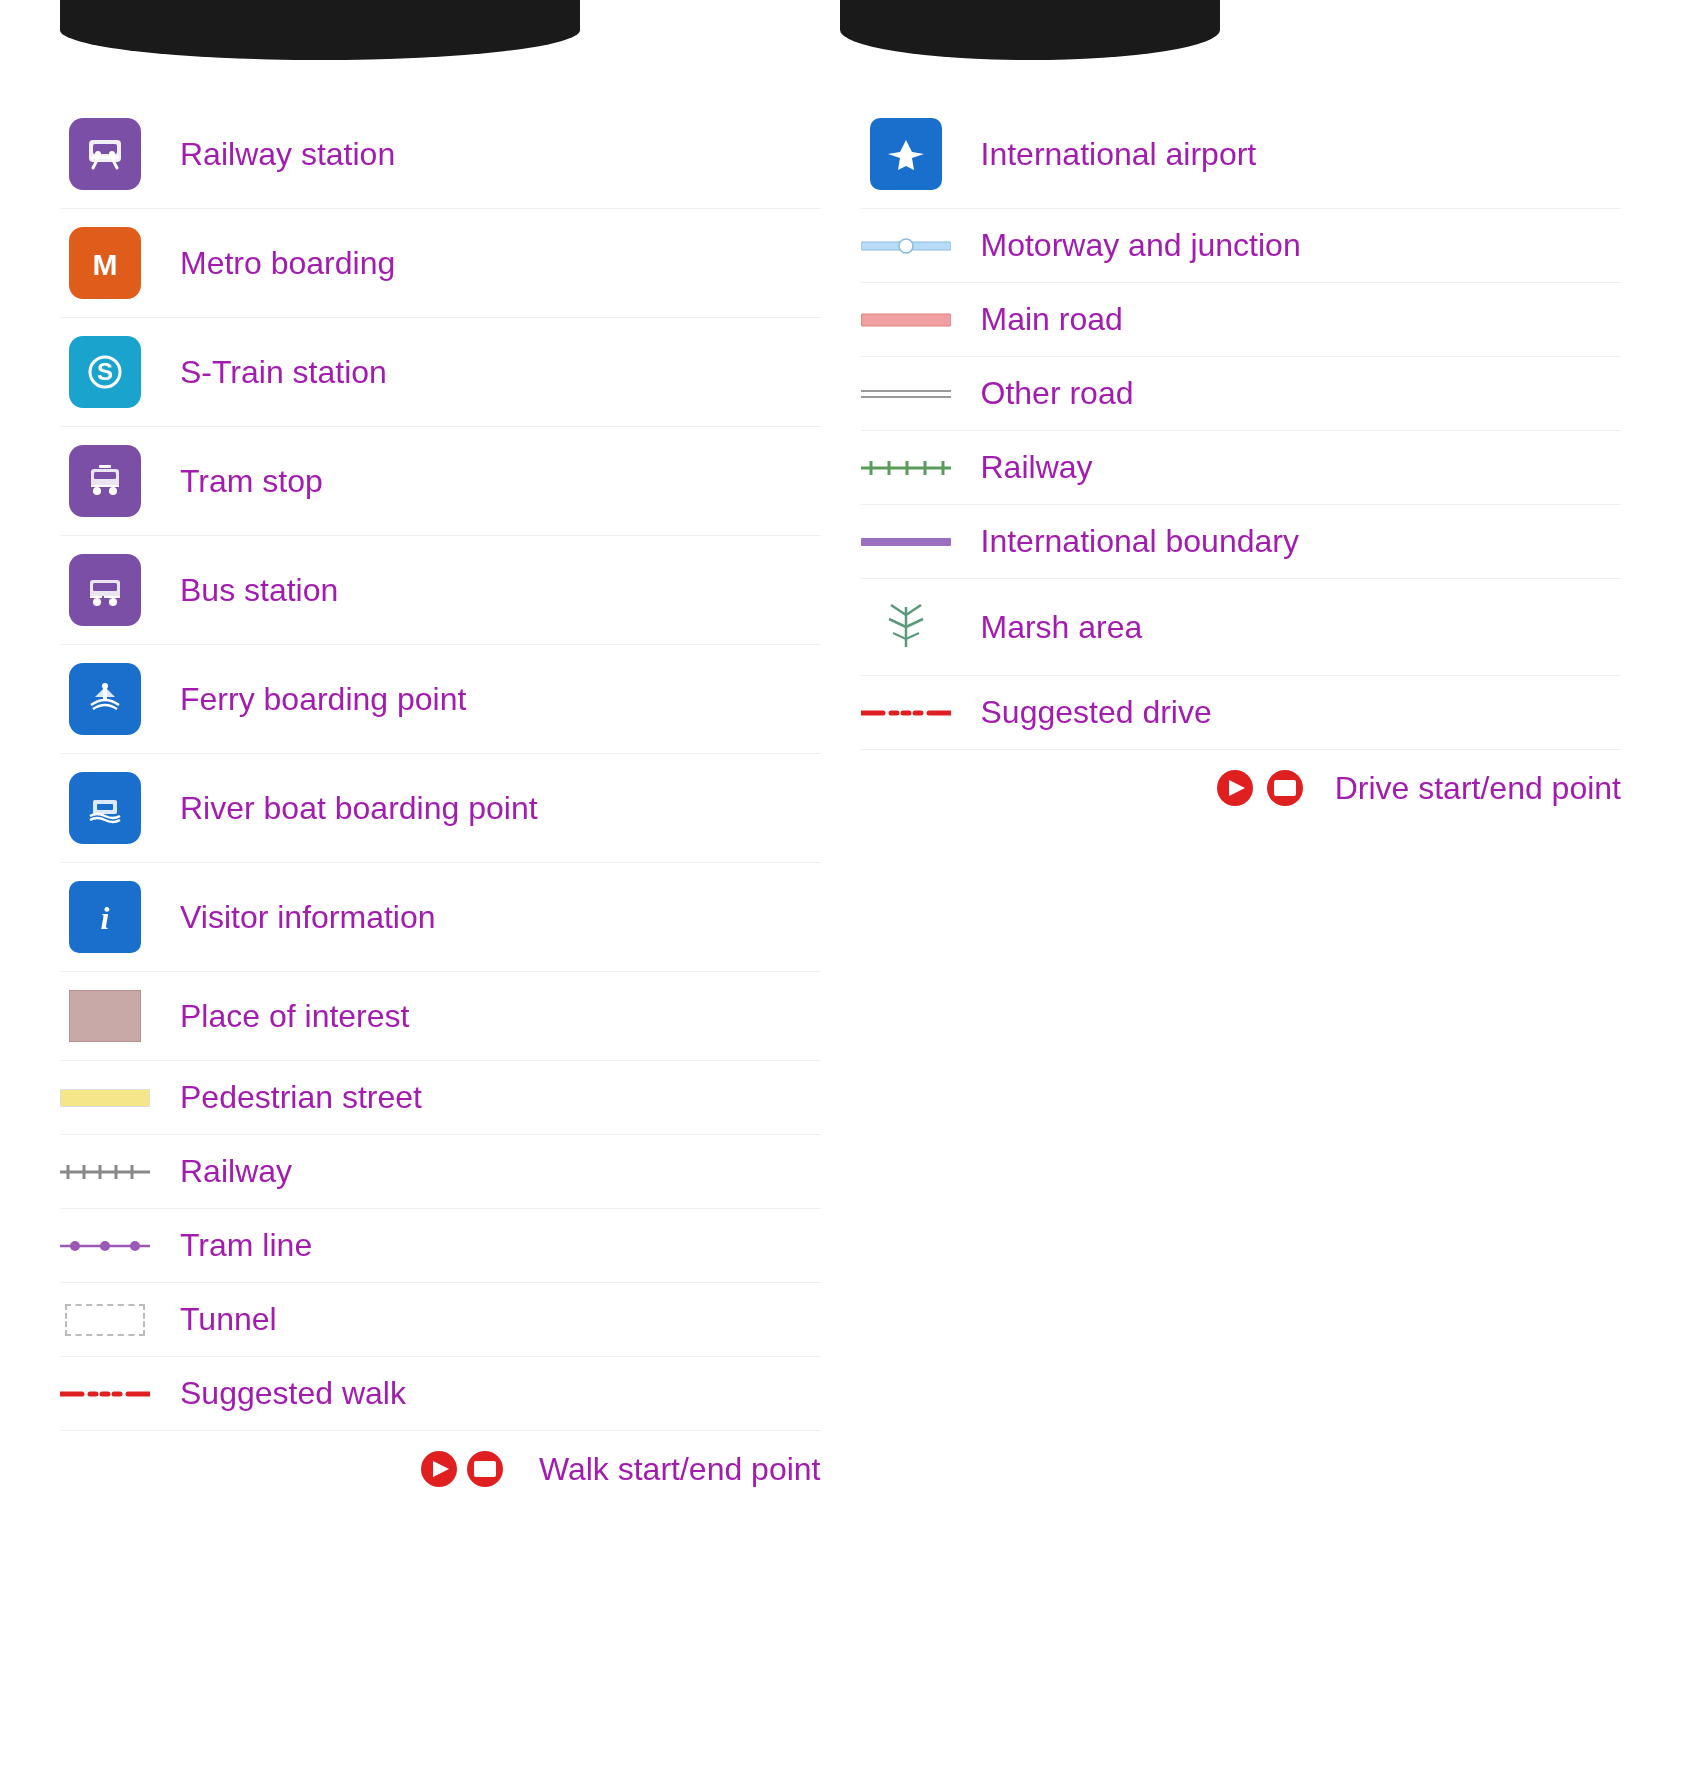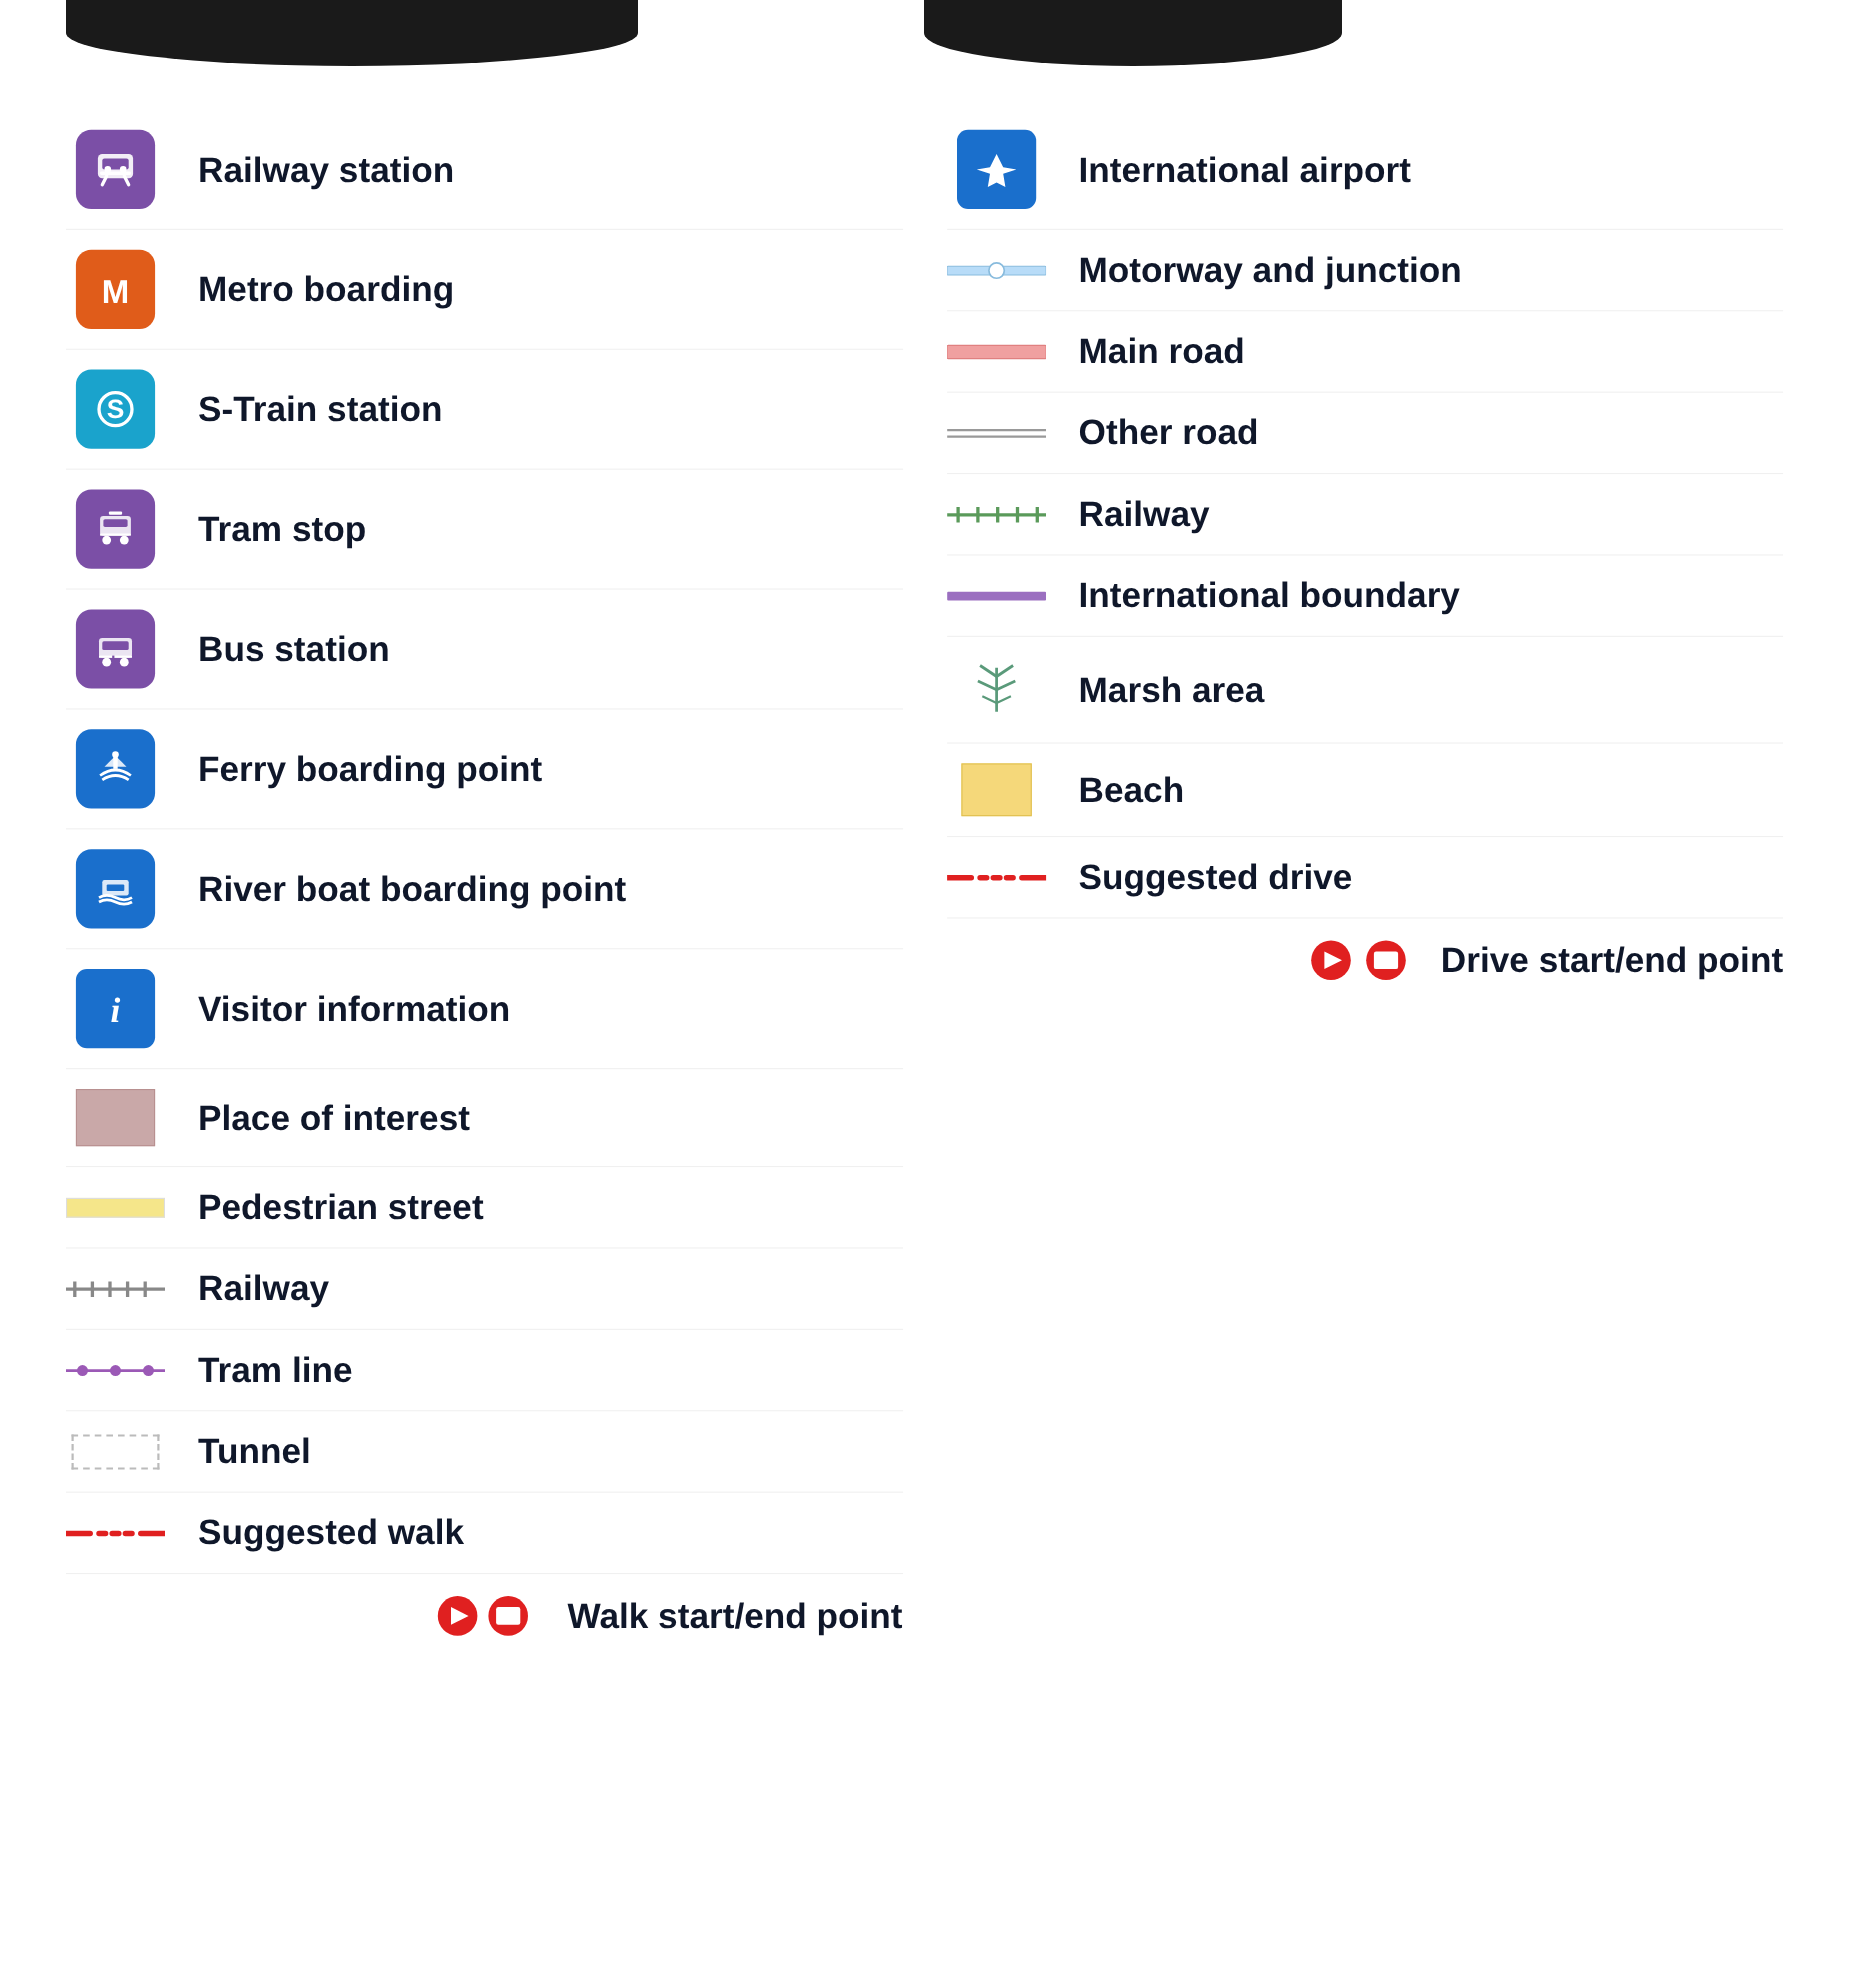--- a/index.html
+++ b/index.html
@@ -64,22 +64,22 @@
     .icon-wrapper {
       width: 90px;
       min-width: 90px;
       display: flex;
       align-items: center;
       justify-content: center;
     }
 
     .legend-label {
       font-size: 32px;
-      color: #0f172a;
-      font-weight: 700;
+      color: #a21caf;
+      font-weight: 400;
     }
 
     
     .icon-square {
       width: 72px;
       height: 72px;
       border-radius: 14px;
       display: flex;
       align-items: center;
       justify-content: center;
@@ -406,26 +406,20 @@
           <line x1="35" y1="18" x2="50" y2="8" stroke="#5a9a7a" stroke-width="2.5"></line>
           <line x1="35" y1="30" x2="18" y2="22" stroke="#5a9a7a" stroke-width="2.5"></line>
           <line x1="35" y1="30" x2="52" y2="22" stroke="#5a9a7a" stroke-width="2.5"></line>
           <line x1="35" y1="42" x2="22" y2="36" stroke="#5a9a7a" stroke-width="2"></line>
           <line x1="35" y1="42" x2="48" y2="36" stroke="#5a9a7a" stroke-width="2"></line>
         </svg>
       </div>
       <span class="legend-label">Marsh area</span>
     </div>
 
-    <div class="legend-item">
-      <div class="icon-wrapper">
-        <div class="beach-box"></div>
-      </div>
-      <span class="legend-label">Beach</span>
-    </div>
 
     <div class="legend-item">
       <div class="icon-wrapper">
         <svg width="90" height="20" viewBox="0 0 90 20" fill="none">
           <line x1="0" y1="10" x2="22" y2="10" stroke="#e02020" stroke-width="5" stroke-linecap="round"></line>
           <line x1="30" y1="10" x2="60" y2="10" stroke="#e02020" stroke-width="5" stroke-dasharray="6 6" stroke-linecap="round"></line>
           <line x1="68" y1="10" x2="90" y2="10" stroke="#e02020" stroke-width="5" stroke-linecap="round"></line>
         </svg>
       </div>
       <span class="legend-label">Suggested drive</span>

